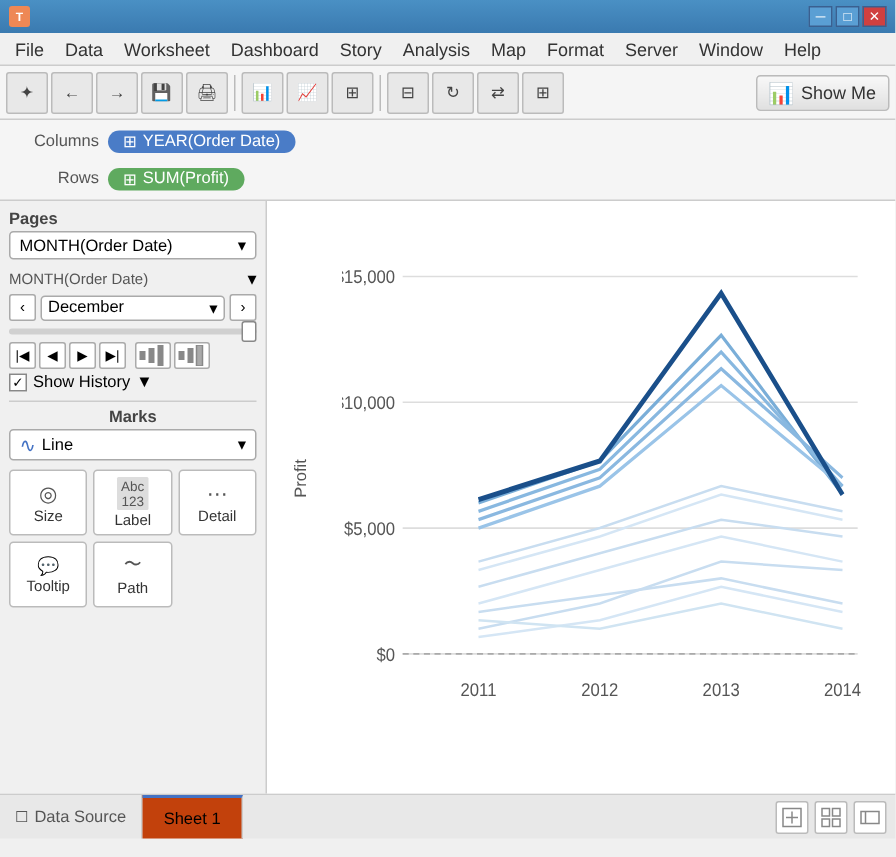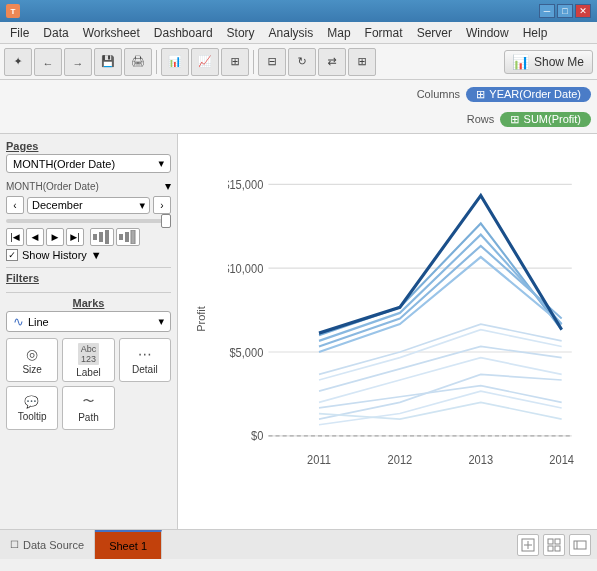--- a/index.html
+++ b/index.html
@@ -81,21 +81,20 @@
       padding: 3px 6px;
       display: flex;
       flex-direction: column;
       gap: 3px;
     }
     .shelf-row {
       display: flex;
       align-items: center;
       gap: 6px;
       height: 22px;
-      justify-content: flex-end;
     }
     .shelf-label {
       font-size: 11px;
       color: #555;
       width: 60px;
       text-align: right;
     }
     .shelf-pill {
       background: #4a7cc7;
       color: white;
@@ -114,21 +113,21 @@
       width: 178px;
       background: #f0f0f0;
       border-right: 1px solid #ccc;
       display: flex;
       flex-direction: column;
       padding: 6px;
       gap: 6px;
       flex-shrink: 0;
     }
 
-    .section-label { font-size: 11px; color: #444; font-weight: bold; margin-bottom: 2px; text-decoration: underline; }
+    .section-label { font-size: 11px; color: #444; font-weight: bold; margin-bottom: 2px; }
 
     .pages-dropdown {
       background: white;
       border: 1px solid #aaa;
       border-radius: 3px;
       padding: 2px 6px;
       font-size: 11px;
       display: flex; align-items: center; justify-content: space-between;
       cursor: pointer;
       width: 100%;
@@ -432,23 +431,20 @@
             </svg>
         </div>
       </div>
       <div class="show-history">
         <div class="checkbox">✓</div>
         <span>Show History</span>
         <span>▼</span>
       </div>
     </div>
 
-    <div class="filters-section">
-      <div class="section-label">Filters</div>
-    </div>
 
     <div class="marks-section">
       <div class="section-label">Marks</div>
       <div class="marks-dropdown">
         <span class="line-icon">∿</span>
         <span>Line</span>
         <span style="margin-left:auto;">▾</span>
       </div>
       <div class="marks-grid">
         <div class="mark-btn">

